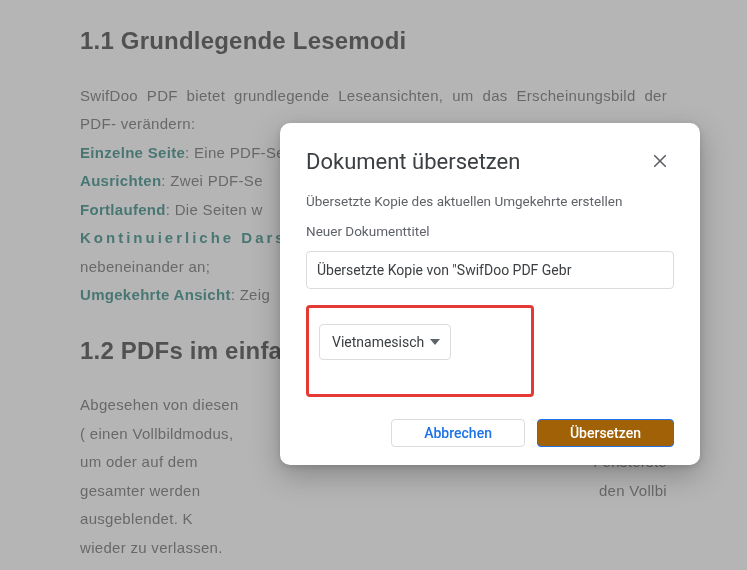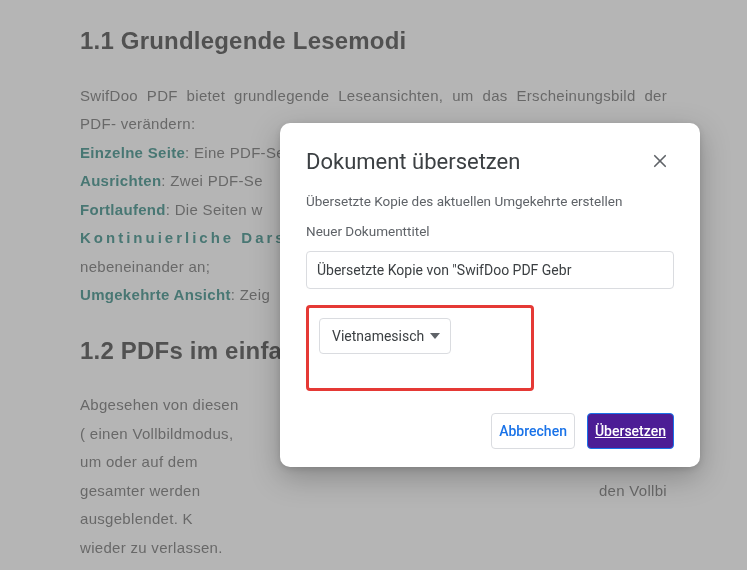--- a/index.html
+++ b/index.html
@@ -80,21 +80,21 @@
     padding: 0 10px;
     font-size: 14px;
     color: #3c4043;
     outline: none;
     font-family: inherit;
   }
 
   .highlight-box {
     border: 3px solid #e53935;
     border-radius: 4px;
-    padding: 10px 10px 34px 10px;
+    padding: 16px 10px 34px 10px;
     margin-top: 16px;
     width: 228px;
   }
   .lang-dropdown {
     display: inline-flex; align-items: center;
     height: 36px;
     padding: 0 10px 0 12px;
     border: 1px solid #dadce0;
     border-radius: 4px;
     font-size: 14px;
@@ -102,39 +102,38 @@
     cursor: pointer;
     gap: 6px;
   }
   .lang-dropdown svg { width: 10px; height: 6px; fill: #5f6368; }
 
   .dialog-actions {
     display: flex; justify-content: flex-end; gap: 12px;
     margin-top: 22px;
   }
   .btn {
-    height: 36px;
-    padding: 0 7px;
+    height: 28px;
+    padding: 0 32px;
     border-radius: 4px;
     font-size: 14px;
     font-weight: 500;
     cursor: pointer;
     display: inline-flex; align-items: center; justify-content: center;
     font-family: inherit;
   }
   .btn-outline {
     background: #fff;
     border: 1px solid #dadce0;
     color: #1a73e8;
   }
   .btn-primary {
-    background: #4c1d95;
+    background: #a16207;
     border: 1px solid #1a73e8;
     color: #fff;
-    text-decoration: underline;
   }
 </style>
 </head>
 <body>
 
 <div class="doc">
   <h2 class="first">1.1 Grundlegende Lesemodi</h2>
   <p class="justify">SwifDoo PDF bietet grundlegende Leseansichten, um das Erscheinungsbild der PDF- verändern:</p>
   <p>
     <b>Einzelne Seite</b><span>: Eine PDF-Seite auf einmal anzeigen;</span>

